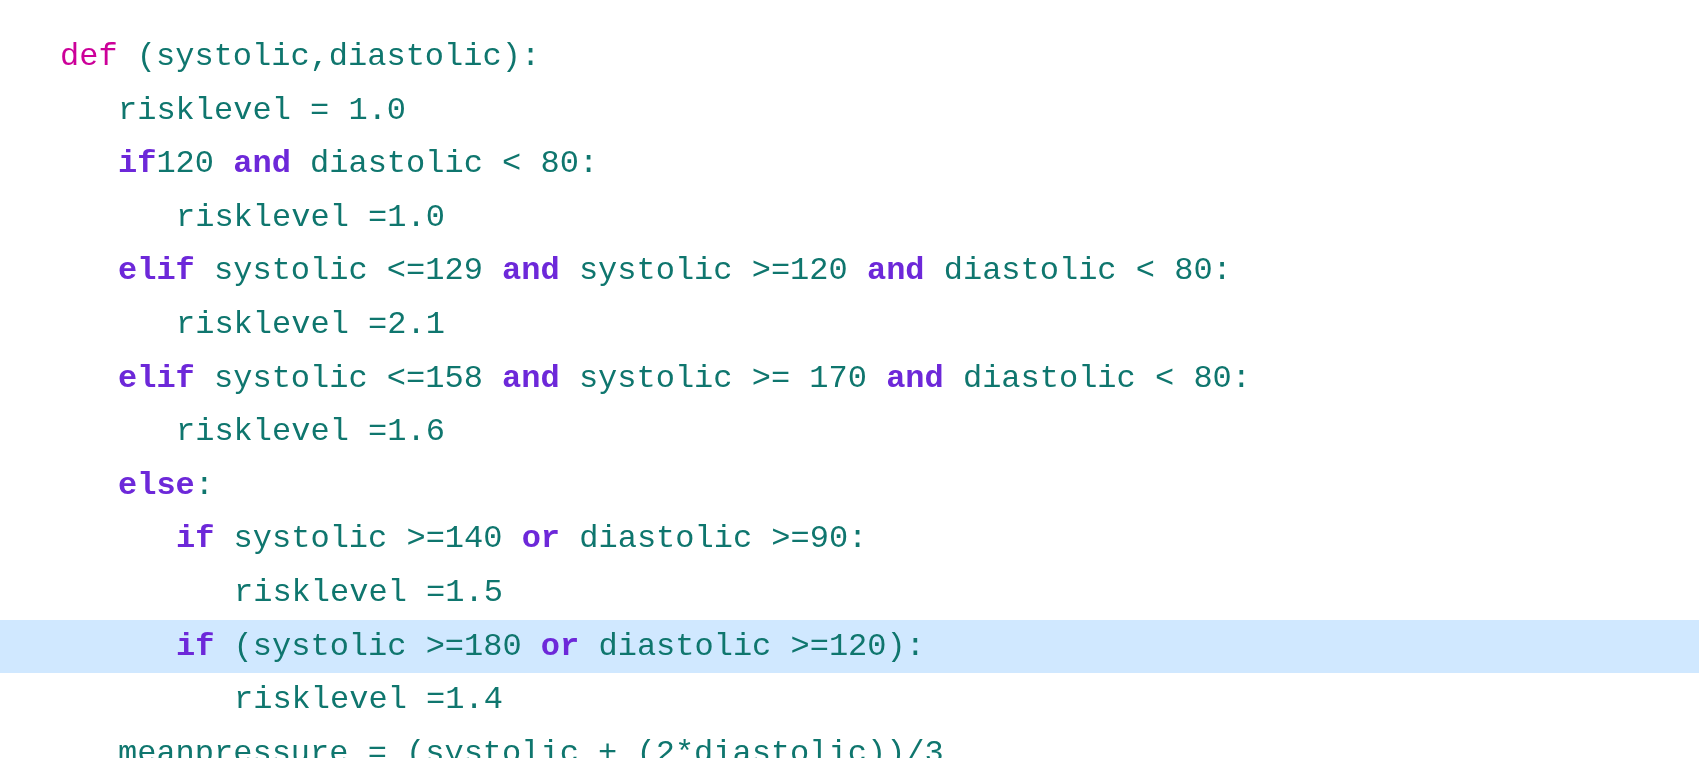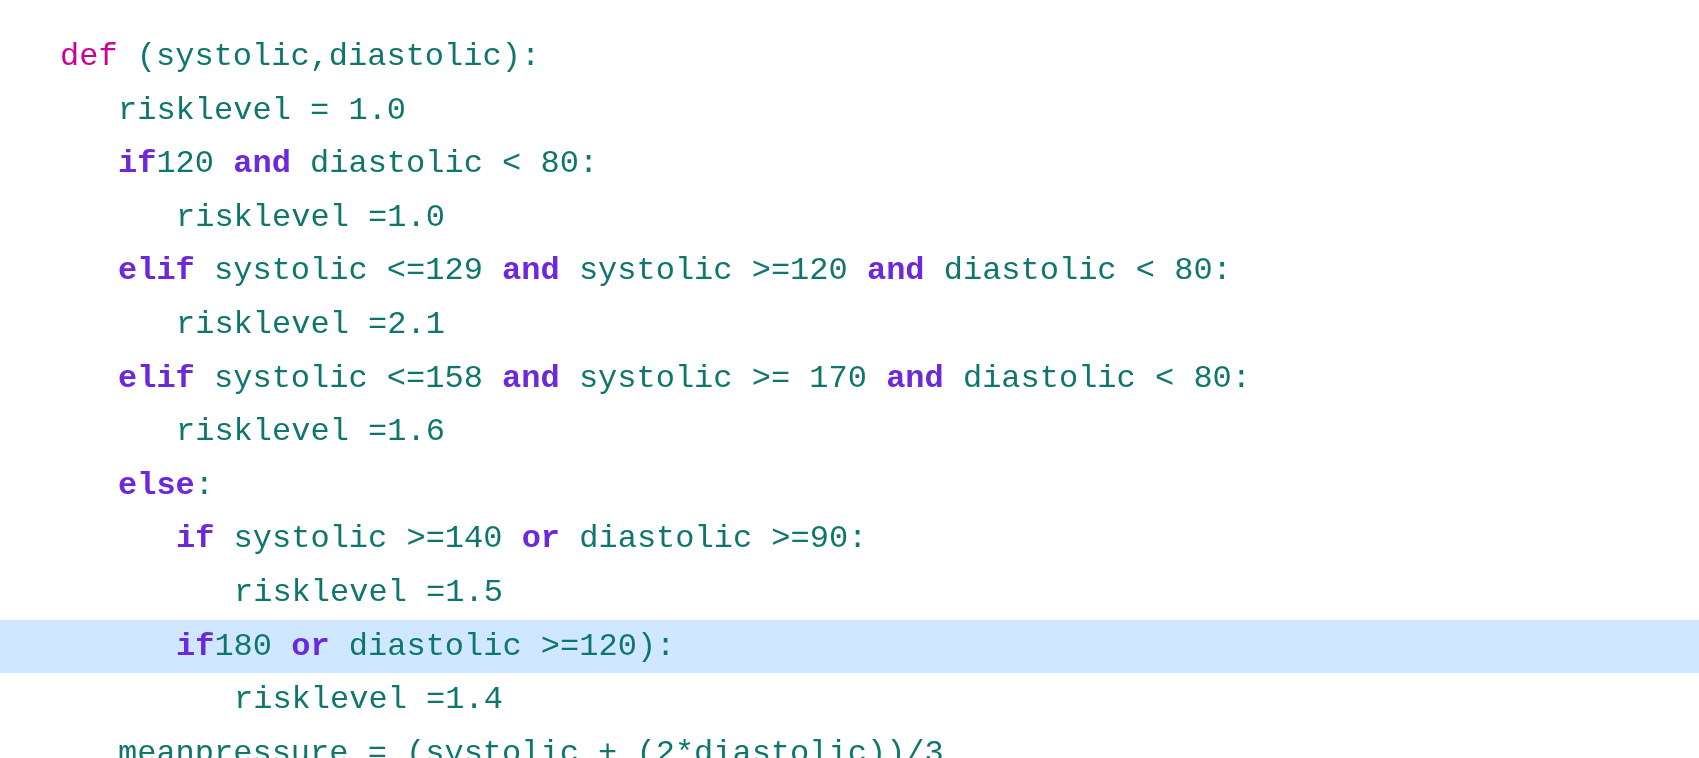--- a/index.html
+++ b/index.html
@@ -220,20 +220,21 @@
     </div>
     <div class="line highlight-line">
       <div style="display: flex; align-items: stretch; padding-left: 60px; background: rgb(208, 232, 255);">
         <div class="indent-marker"></div>
         <span style="display:inline-block;width:54px;min-width:54px;"></span>
         <div class="indent-marker"></div>
         <span style="display:inline-block;width:54px;min-width:54px;"></span>
       </div>
       <div class="code-content">
         <span class="kw-bold">if</span>
+        <span class="plain"> (systolic &gt;=</span>
         <span class="num-red">180</span>
         <span class="plain"> </span>
         <span class="kw-bold">or</span>
         <span class="plain"> diastolic &gt;=</span>
         <span class="num-red">120</span>
         <span class="plain">):</span>
       </div>
     </div>
     <div class="line">
       <div style="display: flex; align-items: stretch; padding-left: 60px;">

